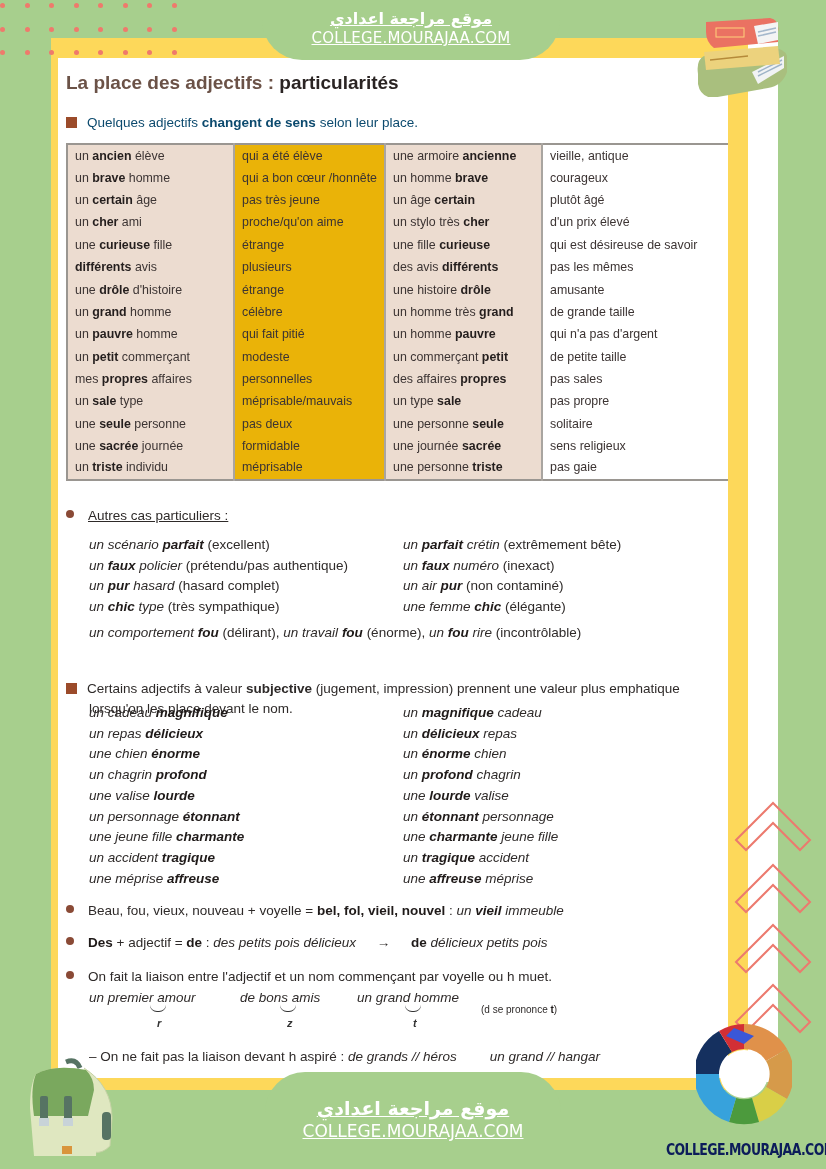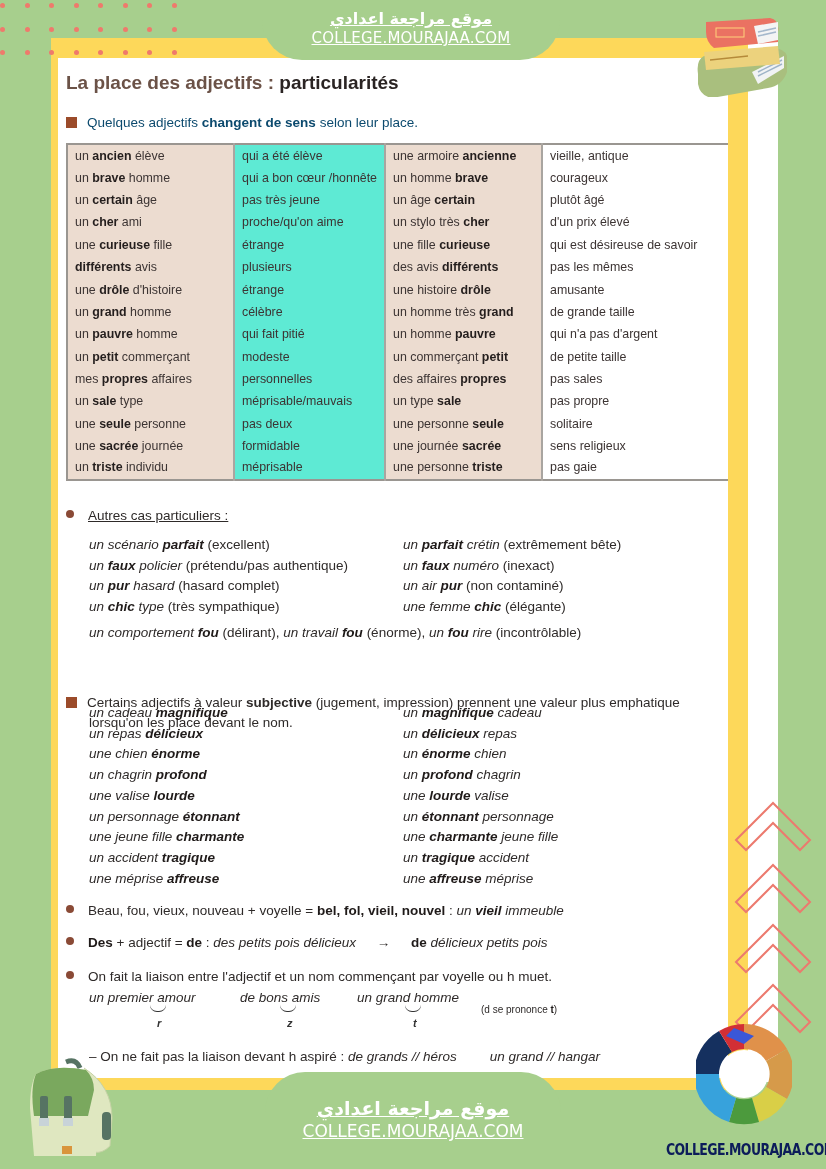--- a/index.html
+++ b/index.html
@@ -29,21 +29,21 @@
   
   .title { position: absolute; left: 66px; top: 72px; font-size: 19px; font-weight: bold; color: #6b5247; }
   .title b { color: #2a2423; }
   .square { display: inline-block; width: 11px; height: 11px; background: #9b4b2a; margin-right: 10px; vertical-align: -1px; }
   .bullet { display: inline-block; width: 8px; height: 8px; border-radius: 50%; background: #8a4a36; margin-right: 14px; vertical-align: 2px; }
   .intro { position: absolute; left: 66px; top: 115px; font-size: 13.5px; color: #0c4a6e; }
 
   table.adj { position: absolute; left: 66px; top: 143px; width: 662px; border-collapse: collapse; border-top: 2px solid #9a9691; border-bottom: 2px solid #9a9691; border-left: 2px solid #9a9691; font-size: 12.4px; }
   table.adj td { padding: 0 7px; height: 22.4px; white-space: nowrap; color: #3c3433; }
   table.adj td.c1 { width: 167px; background: #ecdcd0; border-right: 2px solid #a9a5a0; }
-  table.adj td.c2 { width: 140px; background: #5eead4; border-right: 2px solid #a9a5a0; }
+  table.adj td.c2 { width: 140px; background: #eab308; border-right: 2px solid #a9a5a0; }
   table.adj td.c3 { width: 157px; background: #ecdcd0; border-right: 2px solid #a9a5a0; }
   table.adj td.c4 { background: #fff; }
   table.adj tr:first-child td { }
   table.adj tr:last-child td { padding-bottom: 3px; }
   table.adj b { color: #241e1d; }
 
   .sec { position: absolute; left: 66px; font-size: 13.5px; color: #2e2a29; }
   .sec-head { text-decoration: underline; }
   .pairs { position: absolute; left: 89px; font-size: 13.5px; line-height: 20.7px; color: #2e2a29; }
   .pairs .row { display: flex; }
@@ -231,21 +231,21 @@
       <div class="l"><i>un </i><b>pur</b><i> hasard</i><span> (hasard complet)</span></div>
       <div><i>un air </i><b>pur</b><i></i><span> (non contaminé)</span></div>
     </div>
     <div class="row">
       <div class="l"><i>un </i><b>chic</b><i> type</i><span> (très sympathique)</span></div>
       <div><i>une femme </i><b>chic</b><i></i><span> (élégante)</span></div>
     </div>
   </div>
 <div class="line" style="left:89px;top:625px" id="fou-line"><i>un comportement </i><i><b>fou</b></i><i></i><span> (délirant), </span><i>un travail </i><i><b>fou</b></i><i></i><span> (énorme), </span><i>un </i><i><b>fou</b></i><i> rire</i><span> (incontrôlable)</span></div>
 
-<div class="sec" style="top:693px;line-height:20px">
+<div class="sec" style="top:679px;line-height:20px">
   <span class="square"></span><span>Certains adjectifs à valeur </span><b>subjective</b><span> (jugement, impression) prennent une valeur plus emphatique</span><br>
   <span style="padding-left:23px">lorsqu'on les place devant le nom.</span>
 </div>
 <div class="pairs" style="top:703px" id="subj-pairs">
     <div class="row">
       <div class="l"><i>un cadeau </i><b>magnifique</b><i></i></div>
       <div><i>un </i><b>magnifique</b><i> cadeau</i></div>
     </div>
     <div class="row">
       <div class="l"><i>un repas </i><b>délicieux</b><i></i></div>

